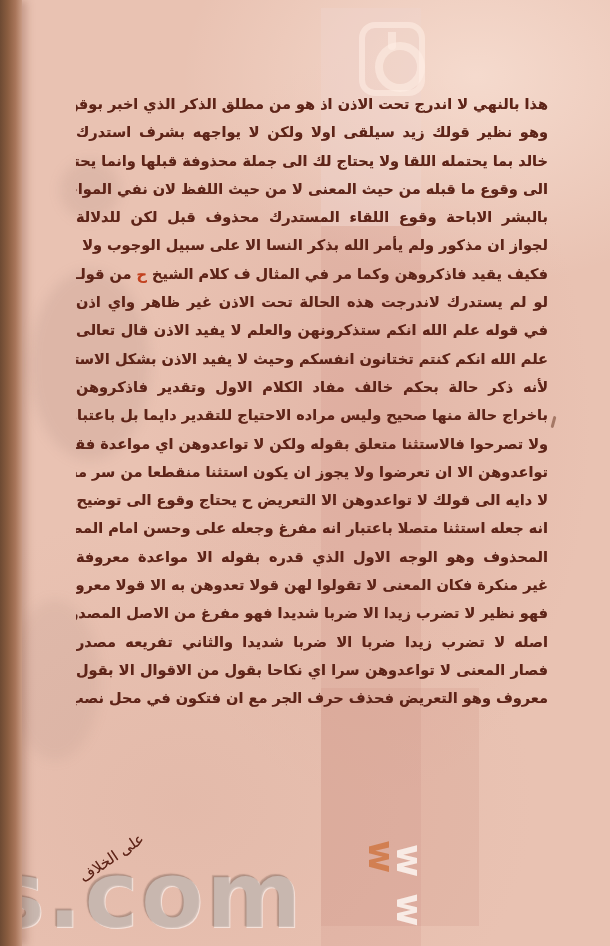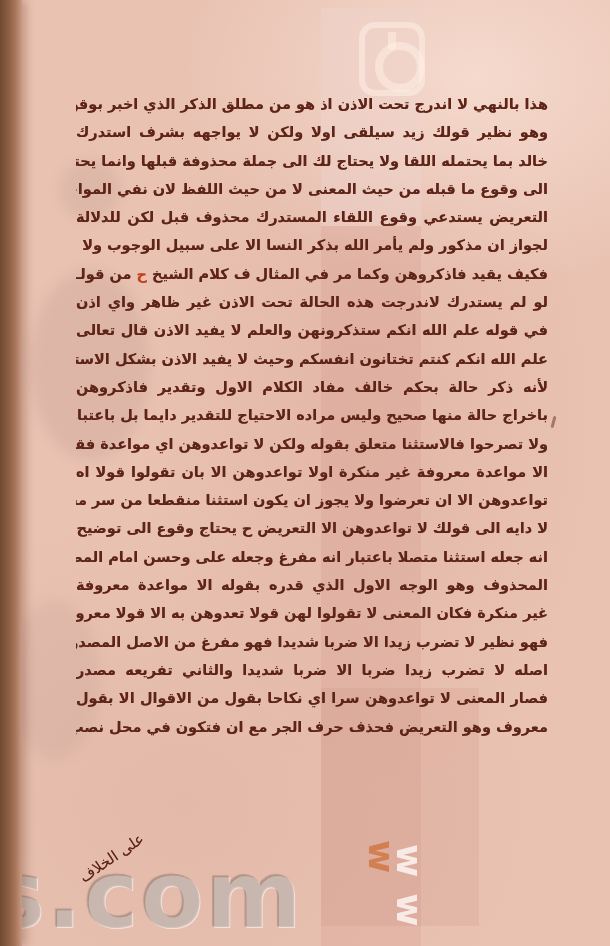--- a/index.html
+++ b/index.html
@@ -101,30 +101,29 @@
   <div class="wm-site">s.com</div>
 
   <div class="wm-web orange">w</div>
   <div class="wm-web white">ww</div>
 
   <div id="text-block">
       <div class="mline"><span>هذا بالنهي لا اندرج تحت الاذن اذ هو من مطلق الذكر الذي اخبر بوقوعه</span></div>
       <div class="mline"><span>وهو نظير قولك زيد سيلقى اولا ولكن لا يواجهه بشرف استدرك</span></div>
       <div class="mline"><span>خالد بما يحتمله اللقا ولا يحتاج لك الى جملة محذوفة قبلها وانما يحتاج لك</span></div>
       <div class="mline"><span>الى وقوع ما قبله من حيث المعنى لا من حيث اللفظ لان نفي المواجهة</span></div>
-      <div class="mline"><span>التعريض يستدعي وقوع اللقاء المستدرك محذوف قبل لكن للدلالة</span></div>
+      <div class="mline"><span>بالبشر الاباحة وقوع اللقاء المستدرك محذوف قبل لكن للدلالة</span></div>
       <div class="mline"><span>لجواز ان مذكور ولم يأمر الله بذكر النسا الا على سبيل الوجوب ولا الندب</span></div>
       <div class="mline"><span>فكيف يقيد فاذكروهن وكما مر في المثال ف كلام الشيخ </span><span class="red">ح</span><span> من قولـه</span></div>
       <div class="mline"><span>لو لم يستدرك لاندرجت هذه الحالة تحت الاذن غير ظاهر واي اذن</span></div>
       <div class="mline"><span>في قوله علم الله انكم ستذكرونهن والعلم لا يفيد الاذن قال تعالى</span></div>
       <div class="mline"><span>علم الله انكم كنتم تختانون انفسكم وحيث لا يفيد الاذن بشكل الاستدراك</span></div>
       <div class="mline"><span>لأنه ذكر حالة بحكم خالف مفاد الكلام الاول وتقدير فاذكروهن</span></div>
       <div class="mline"><span>باخراج حالة منها صحيح وليس مراده الاحتياج للتقدير دايما بل باعتبار</span></div>
       <div class="mline"><span>ولا تصرحوا فالاستثنا متعلق بقوله ولكن لا تواعدوهن اي مواعدة فقط</span></div>
-      <div class="mline"><span>الا مواعدة معروفة غير منكرة اولا تواعدوهن الا بان تقولوا قولا اه</span></div>
       <div class="mline"><span>تواعدوهن الا ان تعرضوا ولا يجوز ان يكون استثنا منقطعا من سر مختلا</span></div>
       <div class="mline"><span>لا دايه الى قولك لا تواعدوهن الا التعريض ح يحتاج وقوع الى توضيح وذلك</span></div>
       <div class="mline"><span>انه جعله استثنا متصلا باعتبار انه مفرغ وجعله على وحسن امام المصدر</span></div>
       <div class="mline"><span>المحذوف وهو الوجه الاول الذي قدره بقوله الا مواعدة معروفة</span></div>
       <div class="mline"><span>غير منكرة فكان المعنى لا تقولوا لهن قولا تعدوهن به الا قولا معروفا</span></div>
       <div class="mline"><span>فهو نظير لا تضرب زيدا الا ضربا شديدا فهو مفرغ من الاصل المصدر</span></div>
       <div class="mline"><span>اصله لا تضرب زيدا ضربا الا ضربا شديدا والثاني تفريعه مصدر</span></div>
       <div class="mline"><span>فصار المعنى لا تواعدوهن سرا اي نكاحا بقول من الاقوال الا بقول</span></div>
       <div class="mline"><span>معروف وهو التعريض فحذف حرف الجر مع ان فتكون في محل نصب او جر</span></div>
     </div>

